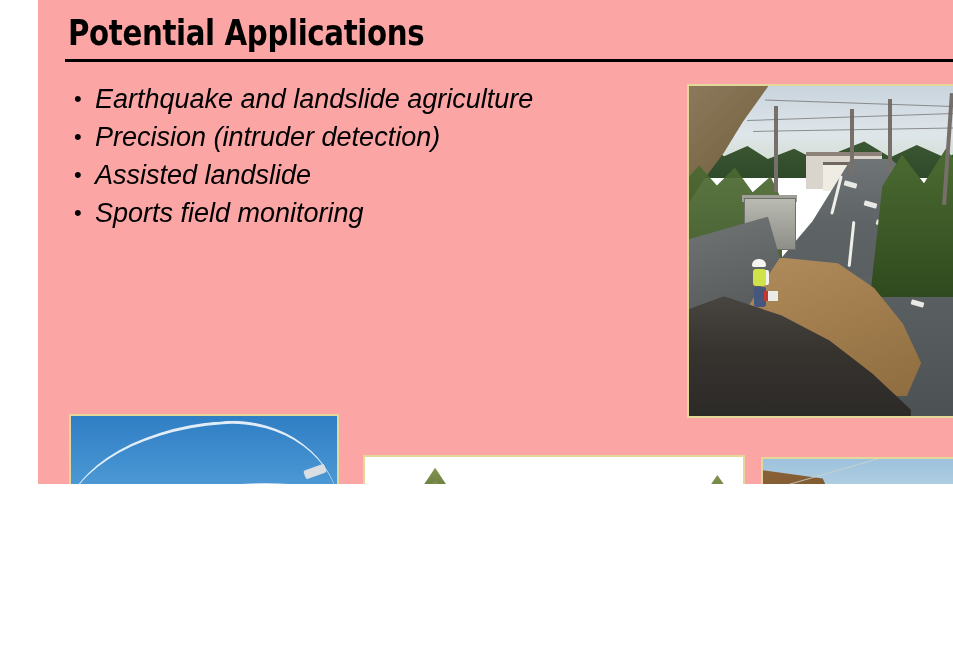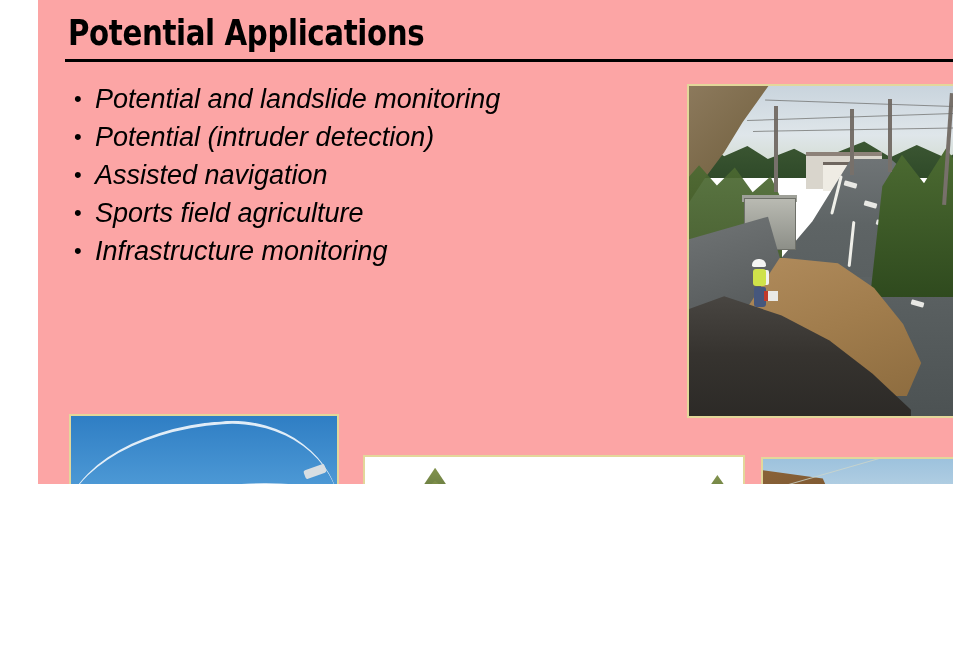--- a/index.html
+++ b/index.html
@@ -438,25 +438,24 @@
 </style>
 </head>
 <body>
 
 <div id="slide">
 
   <div id="slide-title">Potential Applications</div>
   <div id="title-rule"></div>
 
   <ul id="bullet-list">
-    <li>Potential and landslide monitoring</li>
-    <li>Potential (intruder detection)</li>
-    <li>Assisted navigation</li>
-    <li>Sports field agriculture</li>
-    <li>Infrastructure monitoring</li>
+    <li>Earthquake and landslide agriculture</li>
+    <li>Precision (intruder detection)</li>
+    <li>Assisted landslide</li>
+    <li>Sports field monitoring</li>
   </ul>
 
   <div class="pic" id="photo-road">
     <div class="layer sky"></div>
     <div class="layer mountains"></div>
     <div class="layer far-trees"></div>
     <div class="layer houses"></div>
     <div class="layer house2"></div>
 
     <div class="layer roadway"></div>

